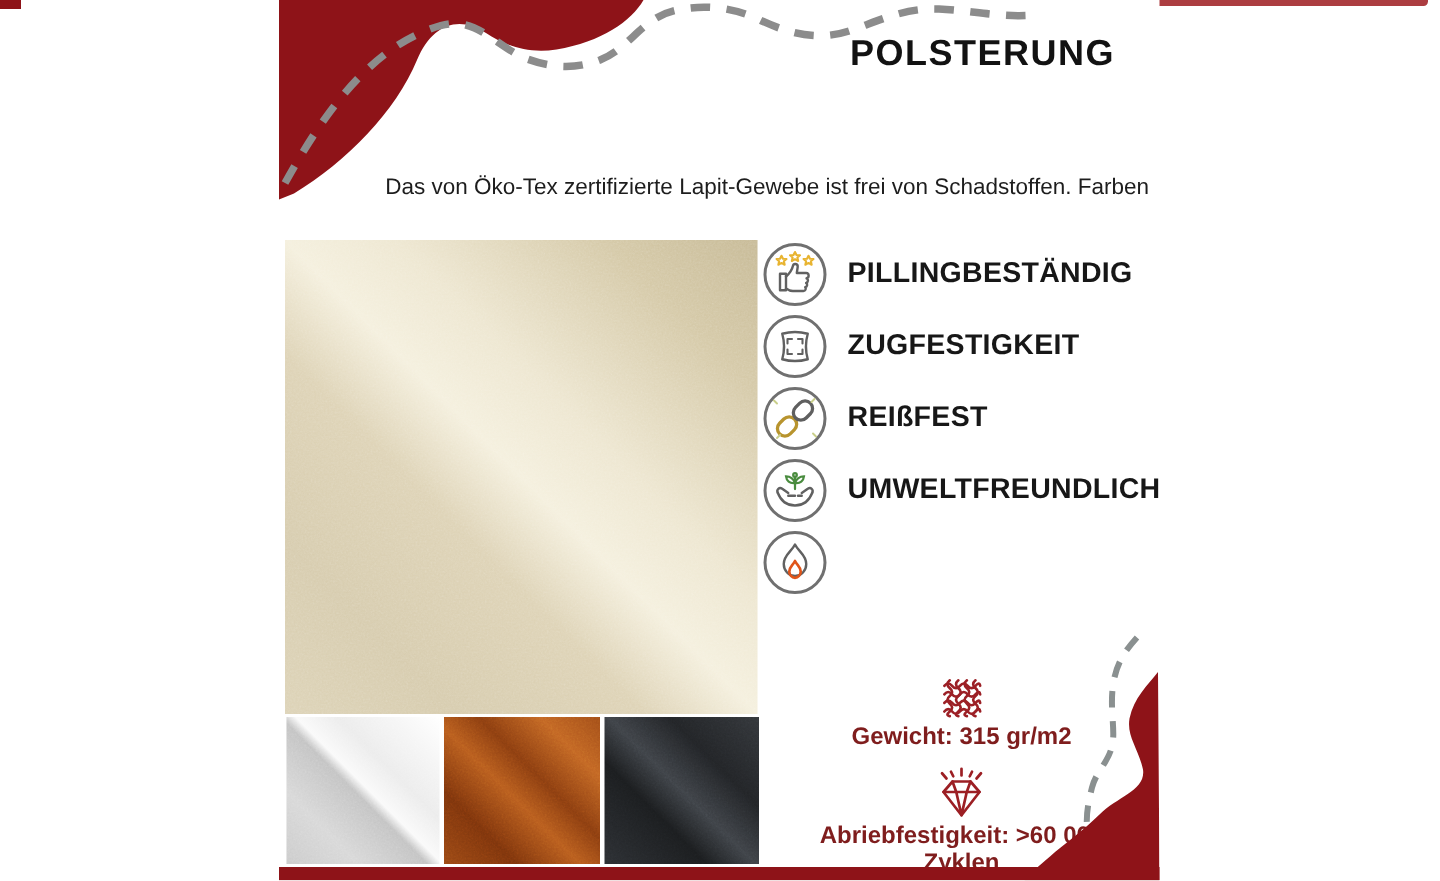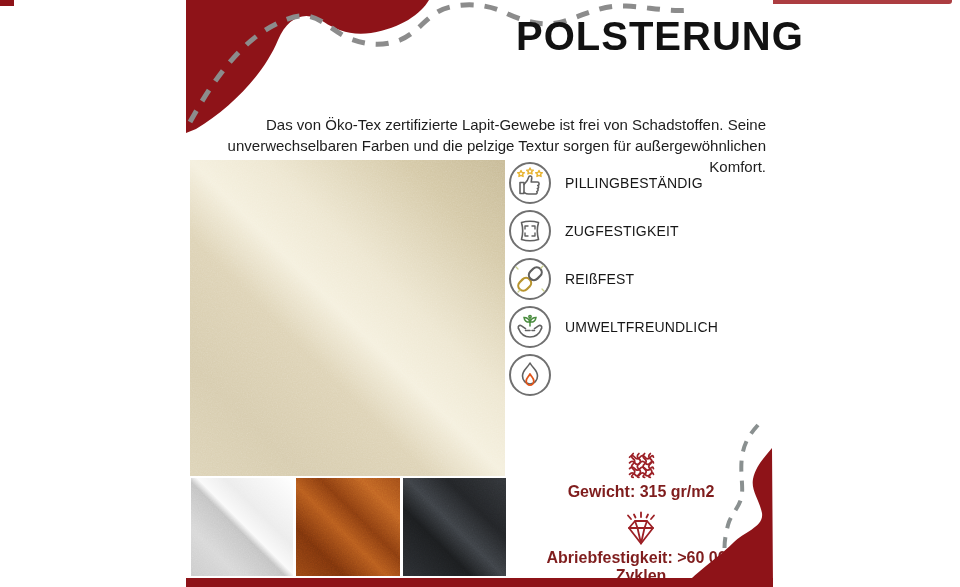--- a/index.html
+++ b/index.html
@@ -9,40 +9,40 @@
 
   
   .corner-accent{position:absolute;left:0;top:0;width:14px;height:6px;background:#8e1318;}
   .top-strip{position:absolute;left:480px;top:0;width:472px;height:4px;background:#9d1b20;opacity:.85;border-radius:0 0 3px 3px;}
   .deco-top{position:absolute;left:0;top:0;pointer-events:none;}
   .deco-bottom{position:absolute;right:0;bottom:0;pointer-events:none;}
   .bottom-strip{position:absolute;left:0;bottom:0;width:100%;height:9px;background:#8e1318;}
 
   
   .brand{position:absolute;left:330px;top:18px;width:278px;text-align:center;}
-  .kicker{font-size:40px;font-weight:800;letter-spacing:1px;color:#121212;line-height:36px;}
+  .kicker{font-size:24px;font-weight:800;letter-spacing:1px;color:#121212;line-height:36px;}
   .title{font-size:55px;font-weight:900;letter-spacing:2px;color:#b01e24;line-height:52px;margin-top:2px;}
   .desc{position:absolute;left:0;top:114px;width:580px;text-align:right;color:#1d1d1d;font-size:15px;line-height:21px;}
 
   
   .fabric{position:absolute;overflow:hidden;}
   .fabric-main{left:4px;top:160px;width:315px;height:316px;
     background:linear-gradient(225deg,#c7ba96 0%,#d5c9a7 16%,#eee7d1 38%,#f5f0de 50%,#ded3b6 62%,#d7ccae 82%,#ddd3b7 100%);}
   .swatch-row{position:absolute;left:5px;top:478px;display:flex;gap:3px;}
   .swatch{width:102px;height:98px;position:relative;overflow:hidden;}
   .swatch.grey{background:linear-gradient(225deg,#ffffff 0%,#ececec 34%,#fafafa 48%,#c3c3c3 53%,#d8d8d8 76%,#cbcbcb 100%);}
   .swatch.rust{width:104px;background:linear-gradient(225deg,#a14d18 0%,#c26524 20%,#8a3d10 40%,#b85c1e 55%,#7c340c 76%,#9a4815 100%);}
   .swatch.black{width:103px;background:linear-gradient(225deg,#33363a 0%,#222427 30%,#3e4247 50%,#1b1d1f 66%,#2c2f33 100%);}
   .tex{position:absolute;inset:0;width:100%;height:100%;opacity:.28;mix-blend-mode:overlay;}
 
   
   .features{position:absolute;left:322px;top:161px;}
   .frow{display:flex;align-items:center;height:44px;margin-bottom:4px;}
   .ficon{width:44px;height:44px;flex:0 0 44px;}
-  .flabel{margin-left:13px;font-size:14px;font-weight:400;color:#171717;letter-spacing:.2px;white-space:nowrap;}
+  .flabel{margin-left:13px;font-size:19px;font-weight:700;color:#171717;letter-spacing:.2px;white-space:nowrap;}
 
   
   .specs{position:absolute;left:335px;top:452px;width:240px;text-align:center;color:#7f1d1d;}
   .spec-ico{display:block;margin:0 auto 4px auto;}
   .spec-label{font-size:16px;font-weight:700;}
   .spec-gap{height:10px;}
 </style>
 </head>
 <body>
 
@@ -64,22 +64,21 @@
 
     <svg class="deco-top" width="520" height="140" viewBox="0 0 520 140">
       <path d="M0,0 L243,0 C235,14 215,28 185,33 C165,36 150,30 138,22 C120,10 102,16 92,40 C78,74 45,108 10,129 L0,133 Z" fill="#8e1318"></path>
       <path d="M4,122 C30,75 62,30 108,17 C130,11 142,28 162,38 C182,46 198,46 214,40 C234,32 242,12 264,7 C286,2 306,6 322,14 C344,24 362,27 382,20 C402,13 418,5 440,6 C462,7 482,12 504,10" fill="none" stroke="#8c8c8c" stroke-width="5" stroke-dasharray="13 11"></path>
     </svg>
 
     <div class="brand">
       <div class="kicker">POLSTERUNG</div>
     </div>
     <div class="desc">
-      <div>Das von Öko-Tex zertifizierte Lapit-Gewebe ist frei von Schadstoffen. Seine</div>
-      <div>unverwechselbaren Farben und die pelzige Textur sorgen für außergewöhnlichen Komfort.</div>
+      <div>Das von Öko-Tex zertifizierte Lapit-Gewebe ist frei von Schadstoffen. Farben</div>
     </div>
 
     <div class="fabric fabric-main">
       <svg class="tex">
           <rect width="100%" height="100%" filter="url(#fuzz)"></rect>
         </svg>
     </div>
 
     <div class="swatch-row">
       <div class="swatch grey">

